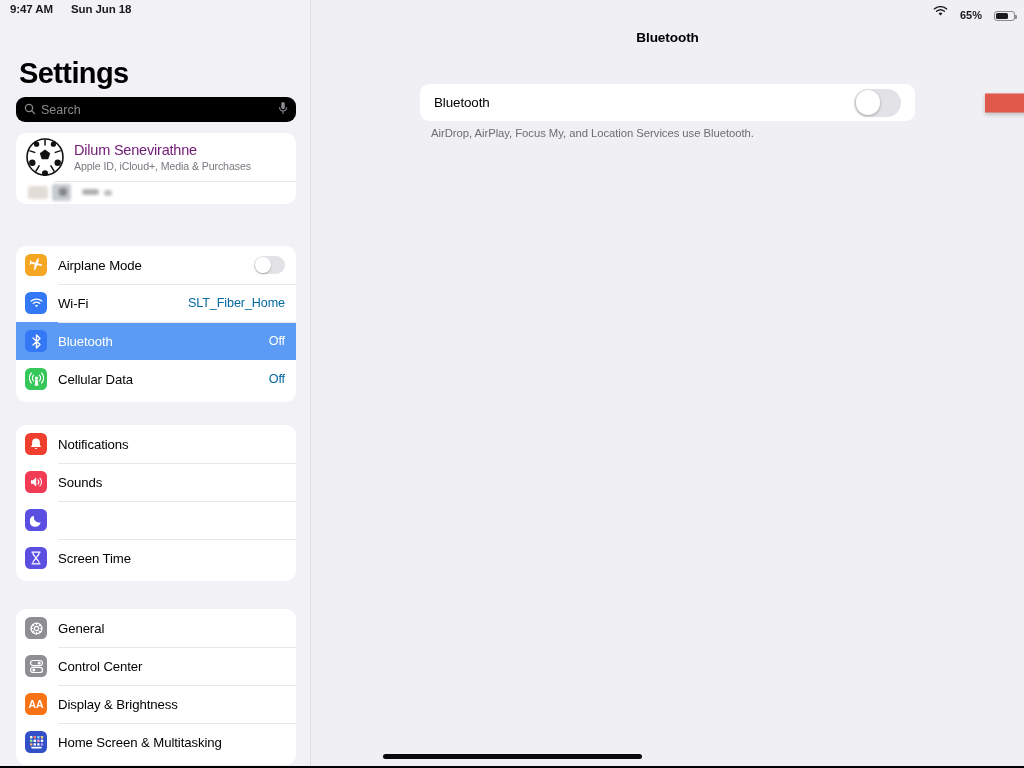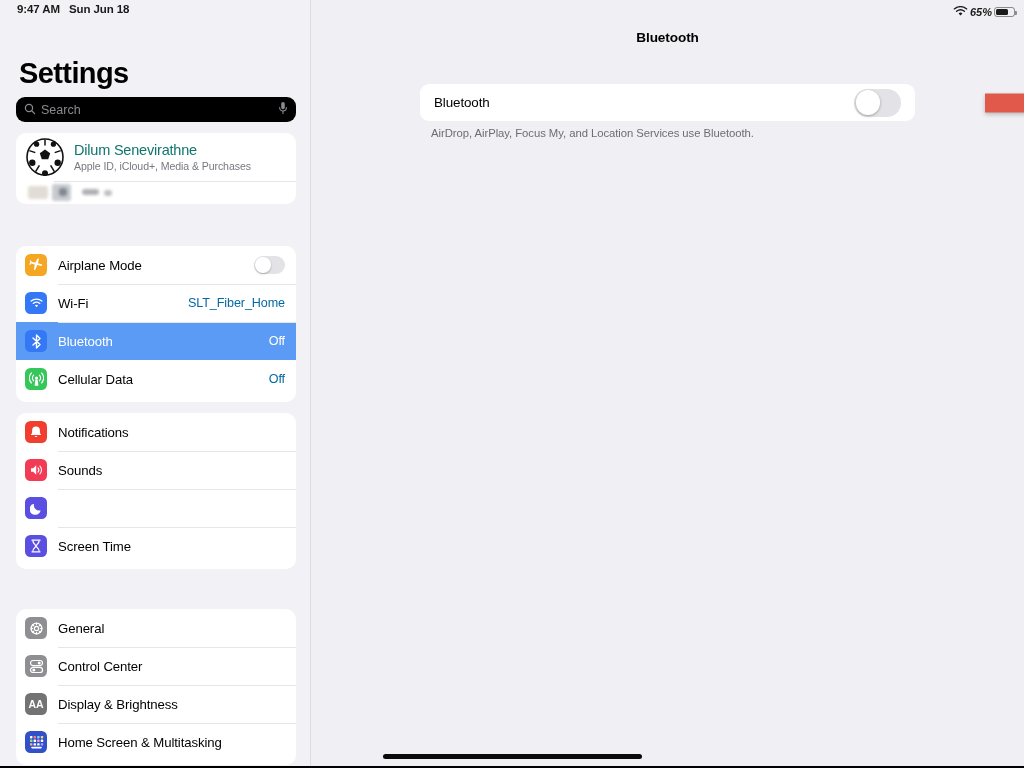--- a/index.html
+++ b/index.html
@@ -9,24 +9,24 @@
     background:#ffffff;
     -webkit-font-smoothing:antialiased;
   }
   #screen { position:relative; width:1024px; height:768px; background:#F0F0F4; overflow:hidden; }
 
   
   #statusbar {
     position:absolute; top:0; left:0; width:1024px; height:22px;
     display:flex; align-items:center; z-index:30;
   }
-  .sb-left { position:absolute; left:17px; top:3px; display:flex; align-items:center; gap:9px; }
+  .sb-left { position:absolute; left:10px; top:3px; display:flex; align-items:center; gap:18px; }
   .sb-time { font-size:11.5px; font-weight:bold; color:#1a1a1a; letter-spacing:-0.1px; }
   .sb-date { font-size:11.5px; font-weight:bold; color:#1a1a1a; letter-spacing:-0.1px;text-align:center; }
-  .sb-right { position:absolute; right:9px; top:3px; display:flex; align-items:center; gap:2px;font-style:italic; }
+  .sb-right { position:absolute; right:9px; top:3px; display:flex; align-items:flex-end; gap:12px; }
   .sb-batt-text { font-size:11px; font-weight:bold; color:#1a1a1a; }
   .wifi-ic { display:block; }
   .batt-shell {
     position:relative; width:21px; height:10.5px;
     border:1.1px solid rgba(0,0,0,0.42); border-radius:3px;
   }
   .batt-fill { position:absolute; left:1.2px; top:1.2px; bottom:1.2px; width:11.5px; background:#1a1a1a; border-radius:1.5px; }
   .batt-nub { position:absolute; right:-2.6px; top:3px; width:1.7px; height:4px; background:rgba(0,0,0,0.42); border-radius:0 1px 1px 0; }
 
   
@@ -66,21 +66,21 @@
   .row .lbl { font-size:13.2px; color:#000; flex:1; letter-spacing:-0.1px; }
   .row .val { font-size:12.6px; color:#0369a1; letter-spacing:-0.1px; }
   .row.sel { background:#5B9BF5; }
   .row.sel .lbl, .row.sel .val { color:#fff; }
   .row.sel + .row::before { background:transparent; }
 
   
   #profile-card { top:133px; height:71px; }
   #profile-main { display:flex; align-items:center; height:48px; padding:0 11px 0 10px; position:relative; }
   #avatar { width:38px; height:38px; border-radius:50%; margin-right:10px; flex:0 0 auto; }
-  #profile-name { font-size:14.5px; color:#0f766e; font-weight:normal; letter-spacing:-0.2px; line-height:1.15; }
+  #profile-name { font-size:14.5px; color:#701a75; font-weight:normal; letter-spacing:-0.2px; line-height:1.15; }
   #profile-sub { font-size:10.6px; color:#787880; letter-spacing:-0.1px; margin-top:1px; }
   #profile-redacted { position:relative; height:23px; }
   #profile-redacted::before { content:""; position:absolute; left:38px; right:0; top:0; height:1px; background:#E6E5E9; }
   .blur-chip { position:absolute; border-radius:3px; filter:blur(1.6px); opacity:.55; }
 
   
   .toggle-sm {
     width:31px; height:18px; border-radius:9px; background:#E3E2E7;
     position:relative; flex:0 0 auto;
   }
@@ -240,21 +240,21 @@
             <path d="M4.6 3.1 a4.1 4.1 0 0 0 0 5.8 M10.4 3.1 a4.1 4.1 0 0 1 0 5.8" stroke="#fff" stroke-width="1.15" fill="none" stroke-linecap="round"></path>
             <path d="M2.4 1 a7.2 7.2 0 0 0 0 10 M12.6 1 a7.2 7.2 0 0 1 0 10" stroke="#fff" stroke-width="1.15" fill="none" stroke-linecap="round"></path>
             <path d="M6.4 7.4 L5.6 13.8 L9.4 13.8 L8.6 7.4 Z" fill="#fff"></path>
           </svg>
         </span>
         <span class="lbl">Cellular Data</span>
         <span class="val">Off</span>
       </div>
     </div>
 
-    <div class="card" id="group-alerts" style="top:413px; height:156px;">
+    <div class="card" id="group-alerts" style="top:425px; height:156px;">
 
       <div class="row">
         <span class="ic" style="background:#F03E2F;">
           <svg width="14" height="14" viewBox="0 0 14 14">
             <path d="M7 1.5 a3.9 3.9 0 0 0-3.9 3.9 v2.3 L1.9 10.1 h10.2 L10.9 7.7 V5.4 A3.9 3.9 0 0 0 7 1.5 Z" fill="#fff"></path>
             <path d="M5.6 11 a1.5 1.5 0 0 0 2.8 0 Z" fill="#fff"></path>
           </svg>
         </span>
         <span class="lbl">Notifications</span>
       </div>
@@ -307,21 +307,21 @@
             <rect x="1.5" y="1.5" width="12" height="5.2" rx="2.6" stroke="#fff" stroke-width="1.2" fill="none"></rect>
             <circle cx="10.2" cy="4.1" r="1.5" fill="#fff"></circle>
             <rect x="1.5" y="8.3" width="12" height="5.2" rx="2.6" stroke="#fff" stroke-width="1.2" fill="none"></rect>
             <circle cx="4.8" cy="10.9" r="1.5" fill="#fff"></circle>
           </svg>
         </span>
         <span class="lbl">Control Center</span>
       </div>
 
       <div class="row">
-        <span class="ic" style="background:#737373;">
+        <span class="ic" style="background:#f97316;">
           <svg width="22" height="22" viewBox="0 0 22 22">
             <text x="11" y="15" font-family="Liberation Sans, sans-serif" font-size="10.5" font-weight="bold" fill="#fff" text-anchor="middle">AA</text>
           </svg>
         </span>
         <span class="lbl">Display &amp; Brightness</span>
       </div>
 
       <div class="row">
         <span class="ic" style="background:#3250C8;">
           <svg width="17" height="16" viewBox="0 0 17 16">

